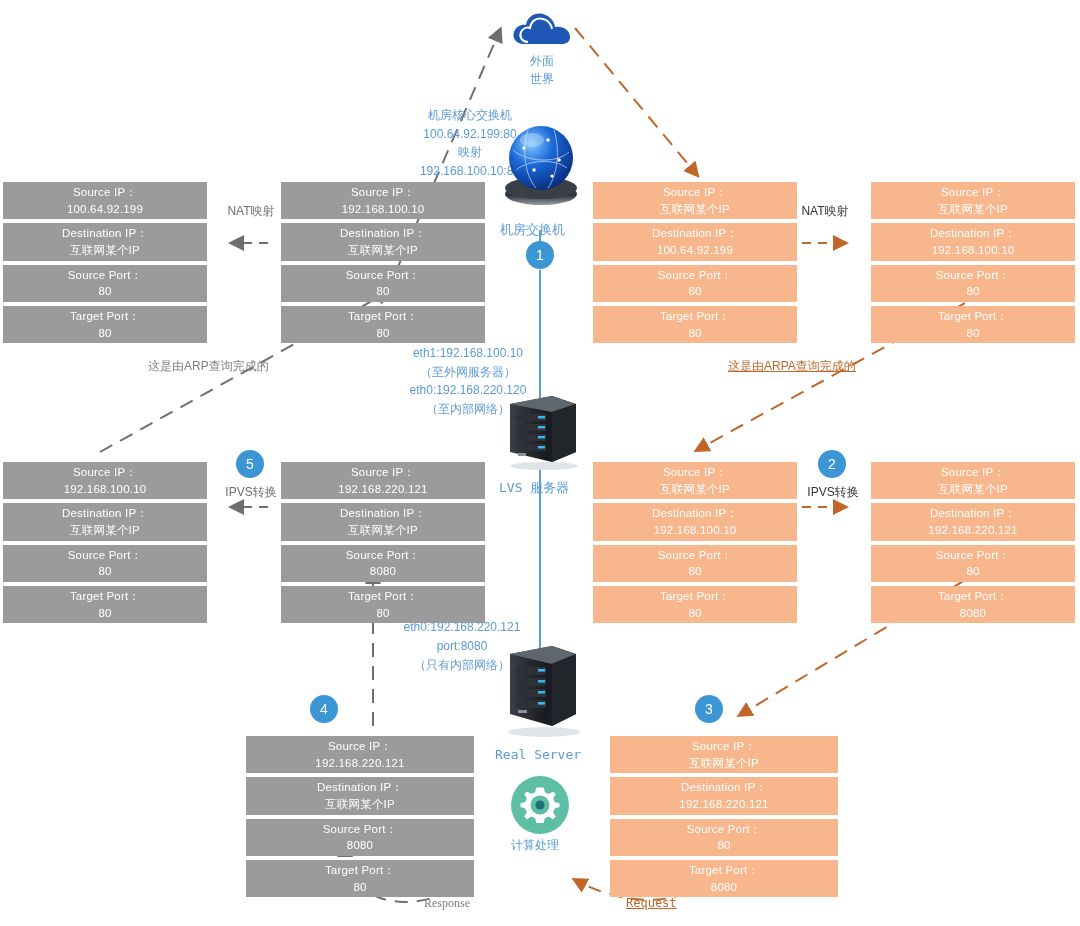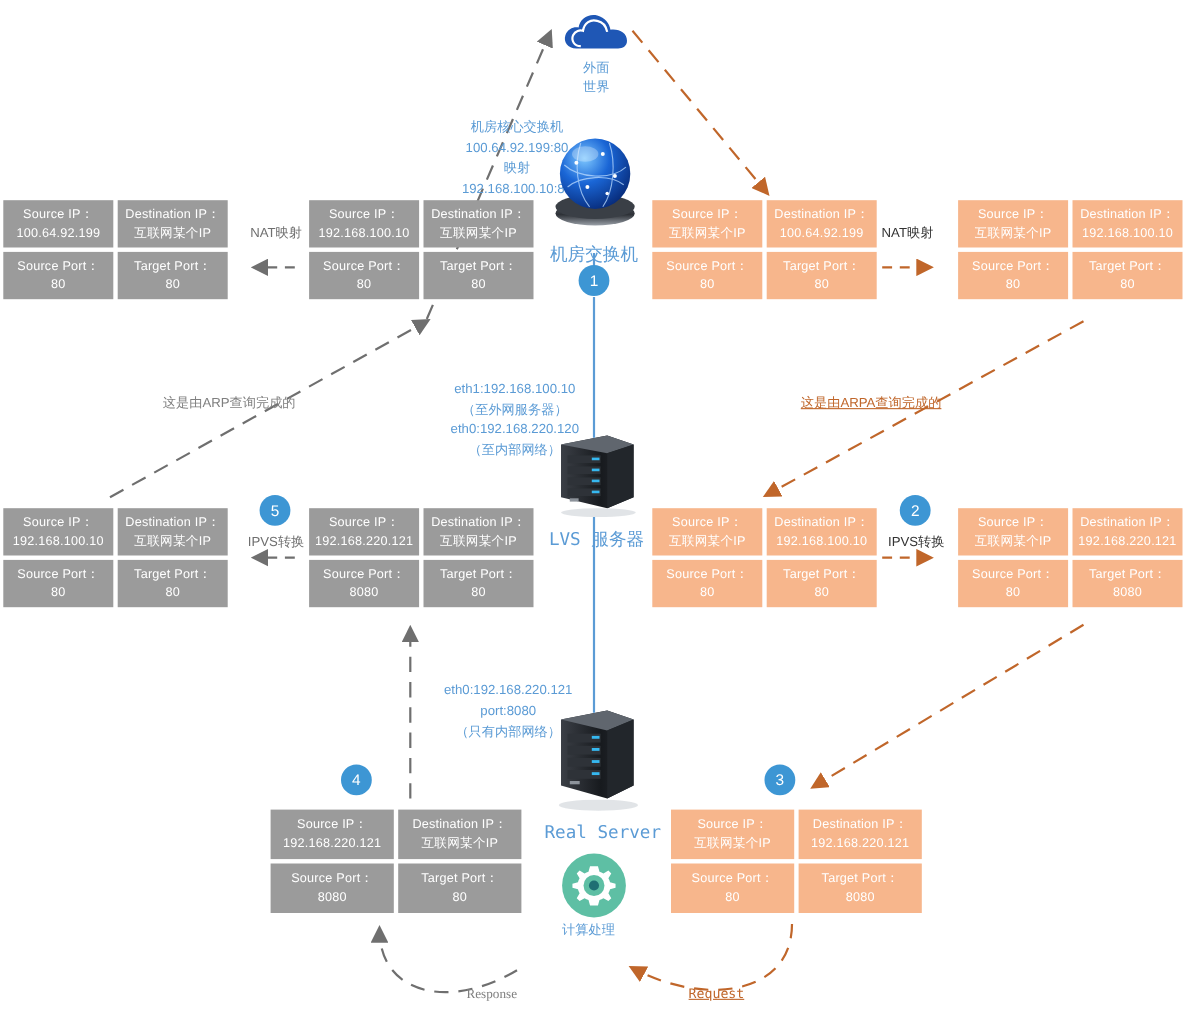--- a/index.html
+++ b/index.html
@@ -25,21 +25,21 @@
     left: 0; top: 0;
     width: 1080px;
     height: 926px;
     pointer-events: none;
   }
 
   
   .packet {
     position: absolute;
     display: grid;
-    grid-template-columns: 1fr 1fr;
+    grid-template-columns: 1fr;
     grid-template-rows: 1fr 1fr;
     gap: 4px;
     box-sizing: border-box;
   }
   .packet .cell {
     display: flex;
     flex-direction: column;
     align-items: center;
     justify-content: center;
     text-align: center;
@@ -74,21 +74,21 @@
   .lbl {
     position: absolute;
     font-size: 12px;
     line-height: 1.5;
     white-space: nowrap;
   }
   .lbl.blue { color: #5b9bd5; }
   .lbl.gray { color: #7f7f7f; }
   .lbl.orange { color: #c0662a; text-decoration: underline; }
   .lbl.center { text-align: center; }
-  .lbl.big { font-size: 16px; }
+  .lbl.big { font-size: 13px; }
   .lbl.mono { font-family: "DejaVu Sans Mono", "Liberation Mono", monospace; }
 
   .arrowlbl {
     position: absolute;
     font-size: 12px;
     white-space: nowrap;
     text-align: center;
   }
   .arrowlbl.gray { color: #6f6f6f; }
   .arrowlbl.orange { color: #333333; }

